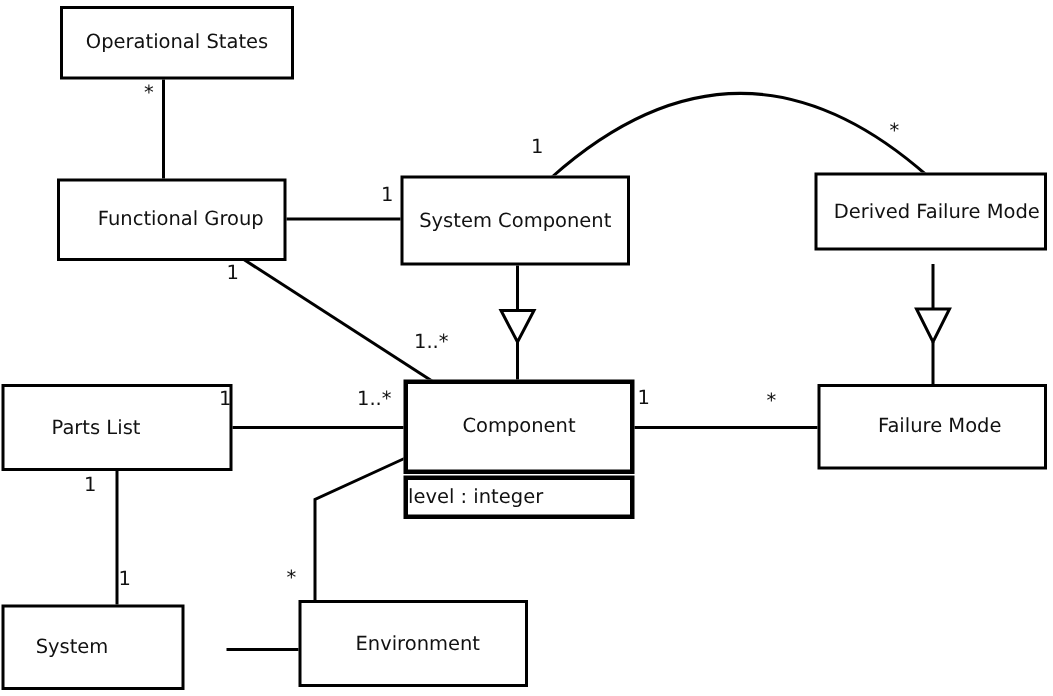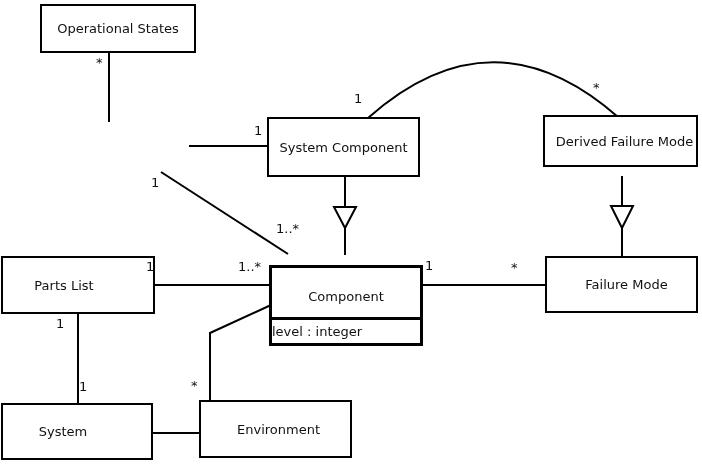--- a/index.html
+++ b/index.html
@@ -7,21 +7,21 @@
     position:relative;width:702px;height:464px;background:#fff;
     font-family:"DejaVu Sans","Liberation Sans",sans-serif;color:#111;
     overflow:hidden;
   }
   .connectors{position:absolute;left:0;top:0;width:702px;height:464px;}
   .uml-class{
     position:absolute;box-sizing:border-box;background:#fff;border:2px solid #000;
     display:flex;align-items:center;justify-content:center;
     font-size:13px;line-height:15px;white-space:nowrap;text-align:center;
   }
-  .uml-class.thick{border-width:3px;margin-top:12px;}
+  .uml-class.thick{border-width:3px;}
   .uml-attr{
     position:absolute;box-sizing:border-box;background:#fff;border:3px solid #000;
     display:flex;align-items:center;justify-content:flex-start;
     font-size:13px;white-space:nowrap;
   }
   .mult{
     position:absolute;font-size:13px;line-height:13px;white-space:nowrap;color:#111;
   }
 </style>
 </head>
@@ -48,20 +48,23 @@
     <g>
       <path d="M622 176 L622 206 M622 228 L622 258" stroke="#000" stroke-width="2" fill="none"></path>
       <polygon points="611,206 633,206 622,228" fill="#fff" stroke="#000" stroke-width="2"></polygon>
     </g>
   </svg>
 
   <div class="uml-class" style="left:40px;top:4px;width:156px;height:49px">
     <span>Operational States</span>
   </div>
 
+  <div class="uml-class" style="left:38px;top:119px;width:153px;height:55px">
+    <span style="transform:translateX(6px)">Functional Group</span>
+  </div>
 
   <div class="uml-class" style="left:267px;top:117px;width:153px;height:60px">
     <span>System Component</span>
   </div>
 
   <div class="uml-class" style="left:543px;top:115px;width:155px;height:52px">
     <span style="transform:translateX(4px)">Derived Failure Mode</span>
   </div>
 
   <div class="uml-class" style="left:1px;top:256px;width:154px;height:58px">
@@ -72,21 +75,21 @@
     <span>Component</span>
   </div>
   <div class="uml-attr" style="left:269px;top:317px;width:154px;height:29px">
     <span>level : integer</span>
   </div>
 
   <div class="uml-class" style="left:545px;top:256px;width:153px;height:57px">
     <span style="transform:translateX(5px)">Failure Mode</span>
   </div>
 
-  <div class="uml-class" style="left:1px;top:403px;width:152px;height:57px">
+  <div class="uml-class" style="left:1px;top:403px;width:122px;height:57px">
     <span style="transform:translateX(-14px)">System</span>
   </div>
 
   <div class="uml-class" style="left:199px;top:400px;width:153px;height:58px">
     <span style="transform:translateX(3px)">Environment</span>
   </div>
 
   <div class="mult" style="left:96px;top:56px">*</div>
 
   <div class="mult" style="left:254px;top:124px">1</div>

